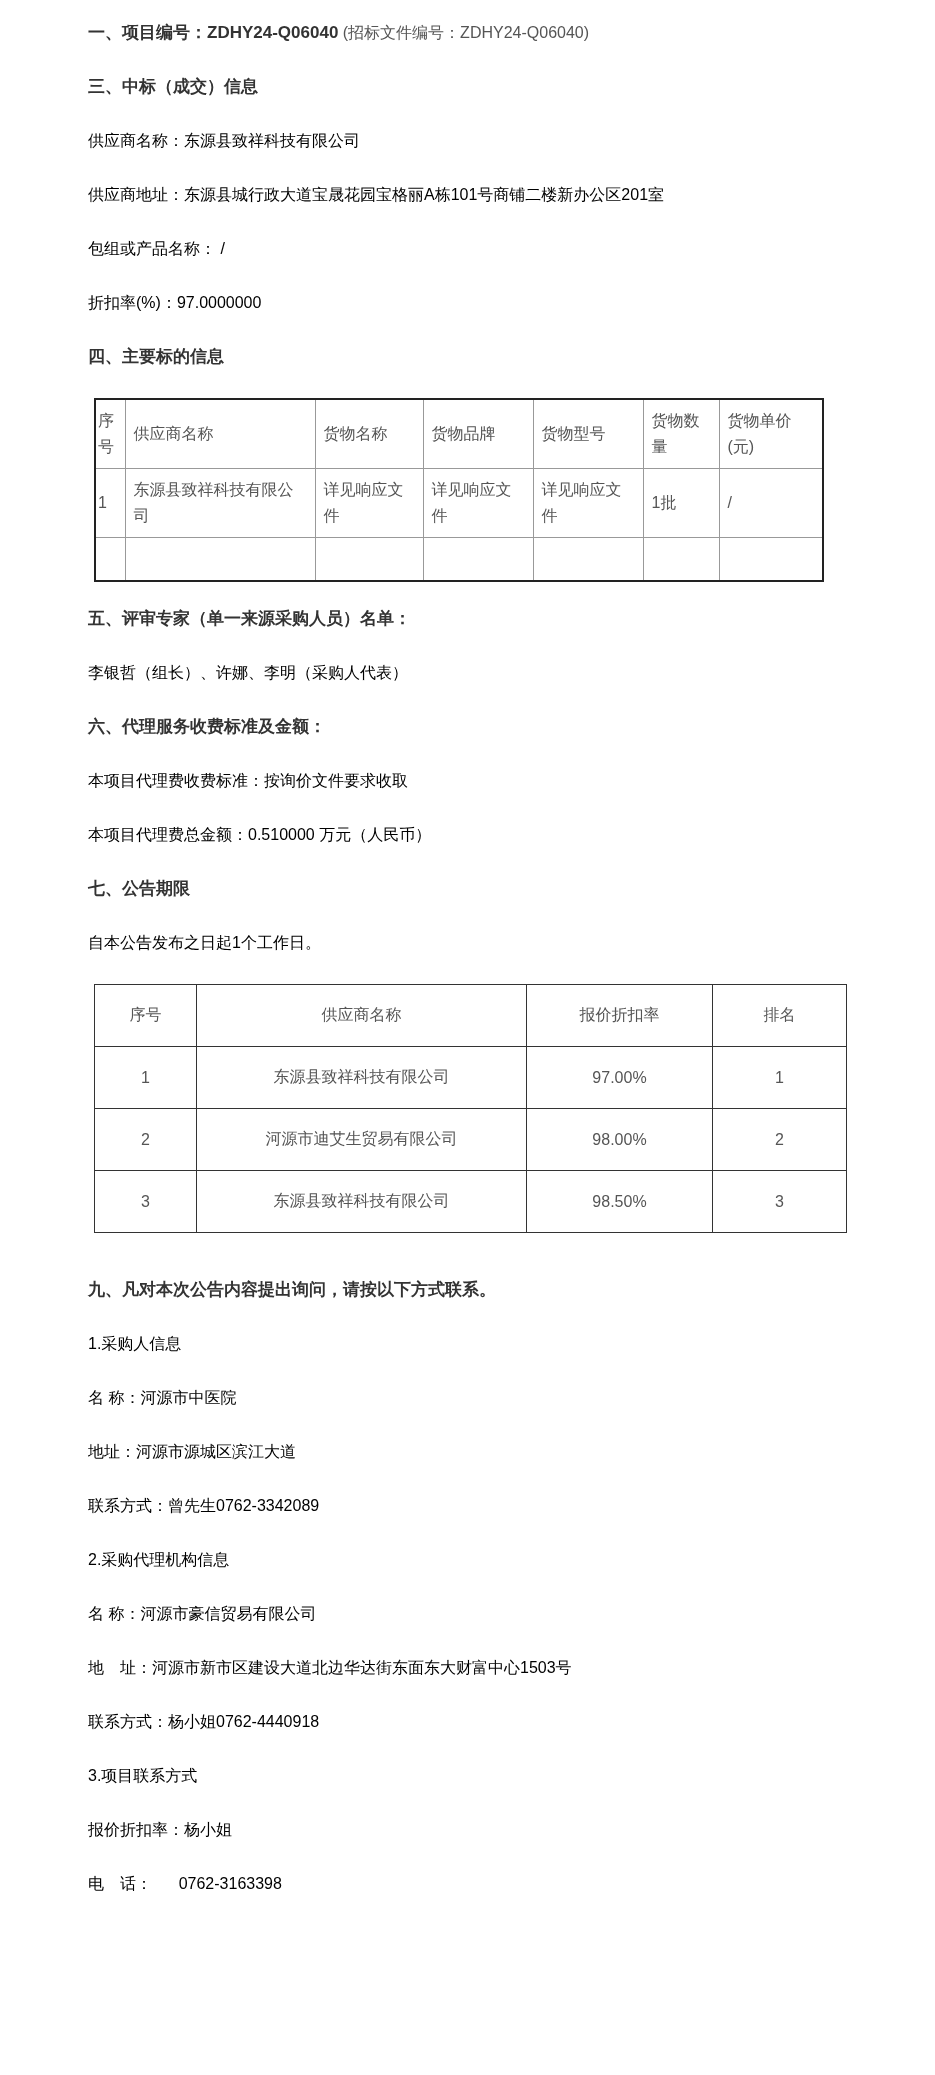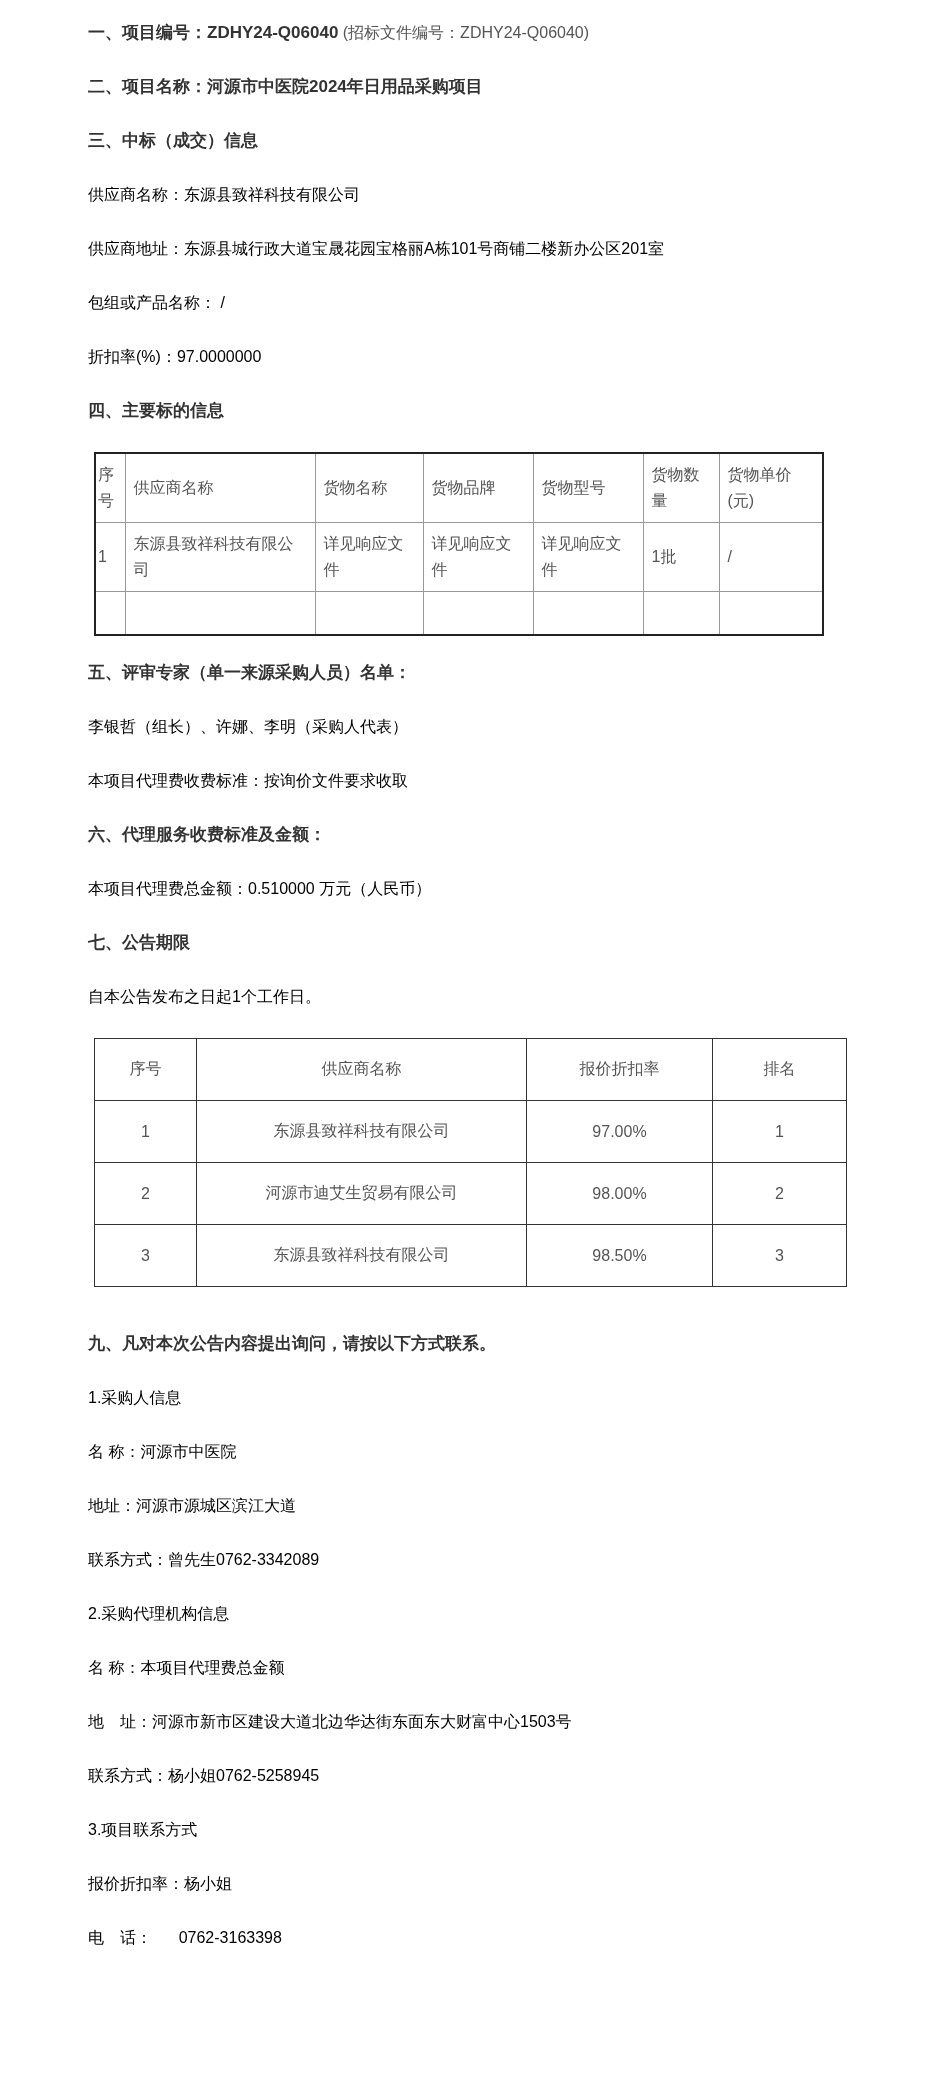--- a/index.html
+++ b/index.html
@@ -73,21 +73,20 @@
     vertical-align: middle;
   }
 </style>
 </head>
 <body>
 
 <div class="doc">
 
   <div class="para heading"><span>一、项目编号：ZDHY24-Q06040</span><span class="rest"> (招标文件编号：ZDHY24-Q06040)</span></div>
 
-  <div class="para heading">二、项目名称：河源市中医院2024年日用品采购项目</div>
 
   <div class="para heading">三、中标（成交）信息</div>
 
   <div class="para">供应商名称：东源县致祥科技有限公司</div>
 
   <div class="para">供应商地址：东源县城行政大道宝晟花园宝格丽A栋101号商铺二楼新办公区201室</div>
 
   <div class="para">包组或产品名称： /</div>
 
   <div class="para">折扣率(%)：97.0000000</div>
@@ -132,23 +131,23 @@
       <td></td>
       <td></td>
     </tr>
   </tbody>
     </table>
 
   <div class="para heading">五、评审专家（单一来源采购人员）名单：</div>
 
   <div class="para">李银哲（组长）、许娜、李明（采购人代表）</div>
 
+  <div class="para heading">六、代理服务收费标准及金额：</div>
+
   <div class="para">本项目代理费收费标准：按询价文件要求收取</div>
-
-  <div class="para heading">六、代理服务收费标准及金额：</div>
 
   <div class="para">本项目代理费总金额：0.510000 万元（人民币）</div>
 
   <div class="para heading">七、公告期限</div>
 
   <div class="para">自本公告发布之日起1个工作日。</div>
 
 
 
   <table class="t2">
@@ -191,25 +190,25 @@
   <div class="para">1.采购人信息</div>
 
   <div class="para">名 称：河源市中医院</div>
 
   <div class="para">地址：河源市源城区滨江大道</div>
 
   <div class="para">联系方式：曾先生0762-3342089</div>
 
   <div class="para">2.采购代理机构信息</div>
 
-  <div class="para">名 称：本项目代理费总金额</div>
+  <div class="para">名 称：河源市豪信贸易有限公司</div>
 
   <div class="para">地　址：河源市新市区建设大道北边华达街东面东大财富中心1503号</div>
 
-  <div class="para">联系方式：杨小姐0762-5258945</div>
+  <div class="para">联系方式：杨小姐0762-4440918</div>
 
   <div class="para">3.项目联系方式</div>
 
   <div class="para">报价折扣率：杨小姐</div>
 
   <div class="para">电　话：      0762-3163398</div>
 
 </div>
 
 </body></html>

